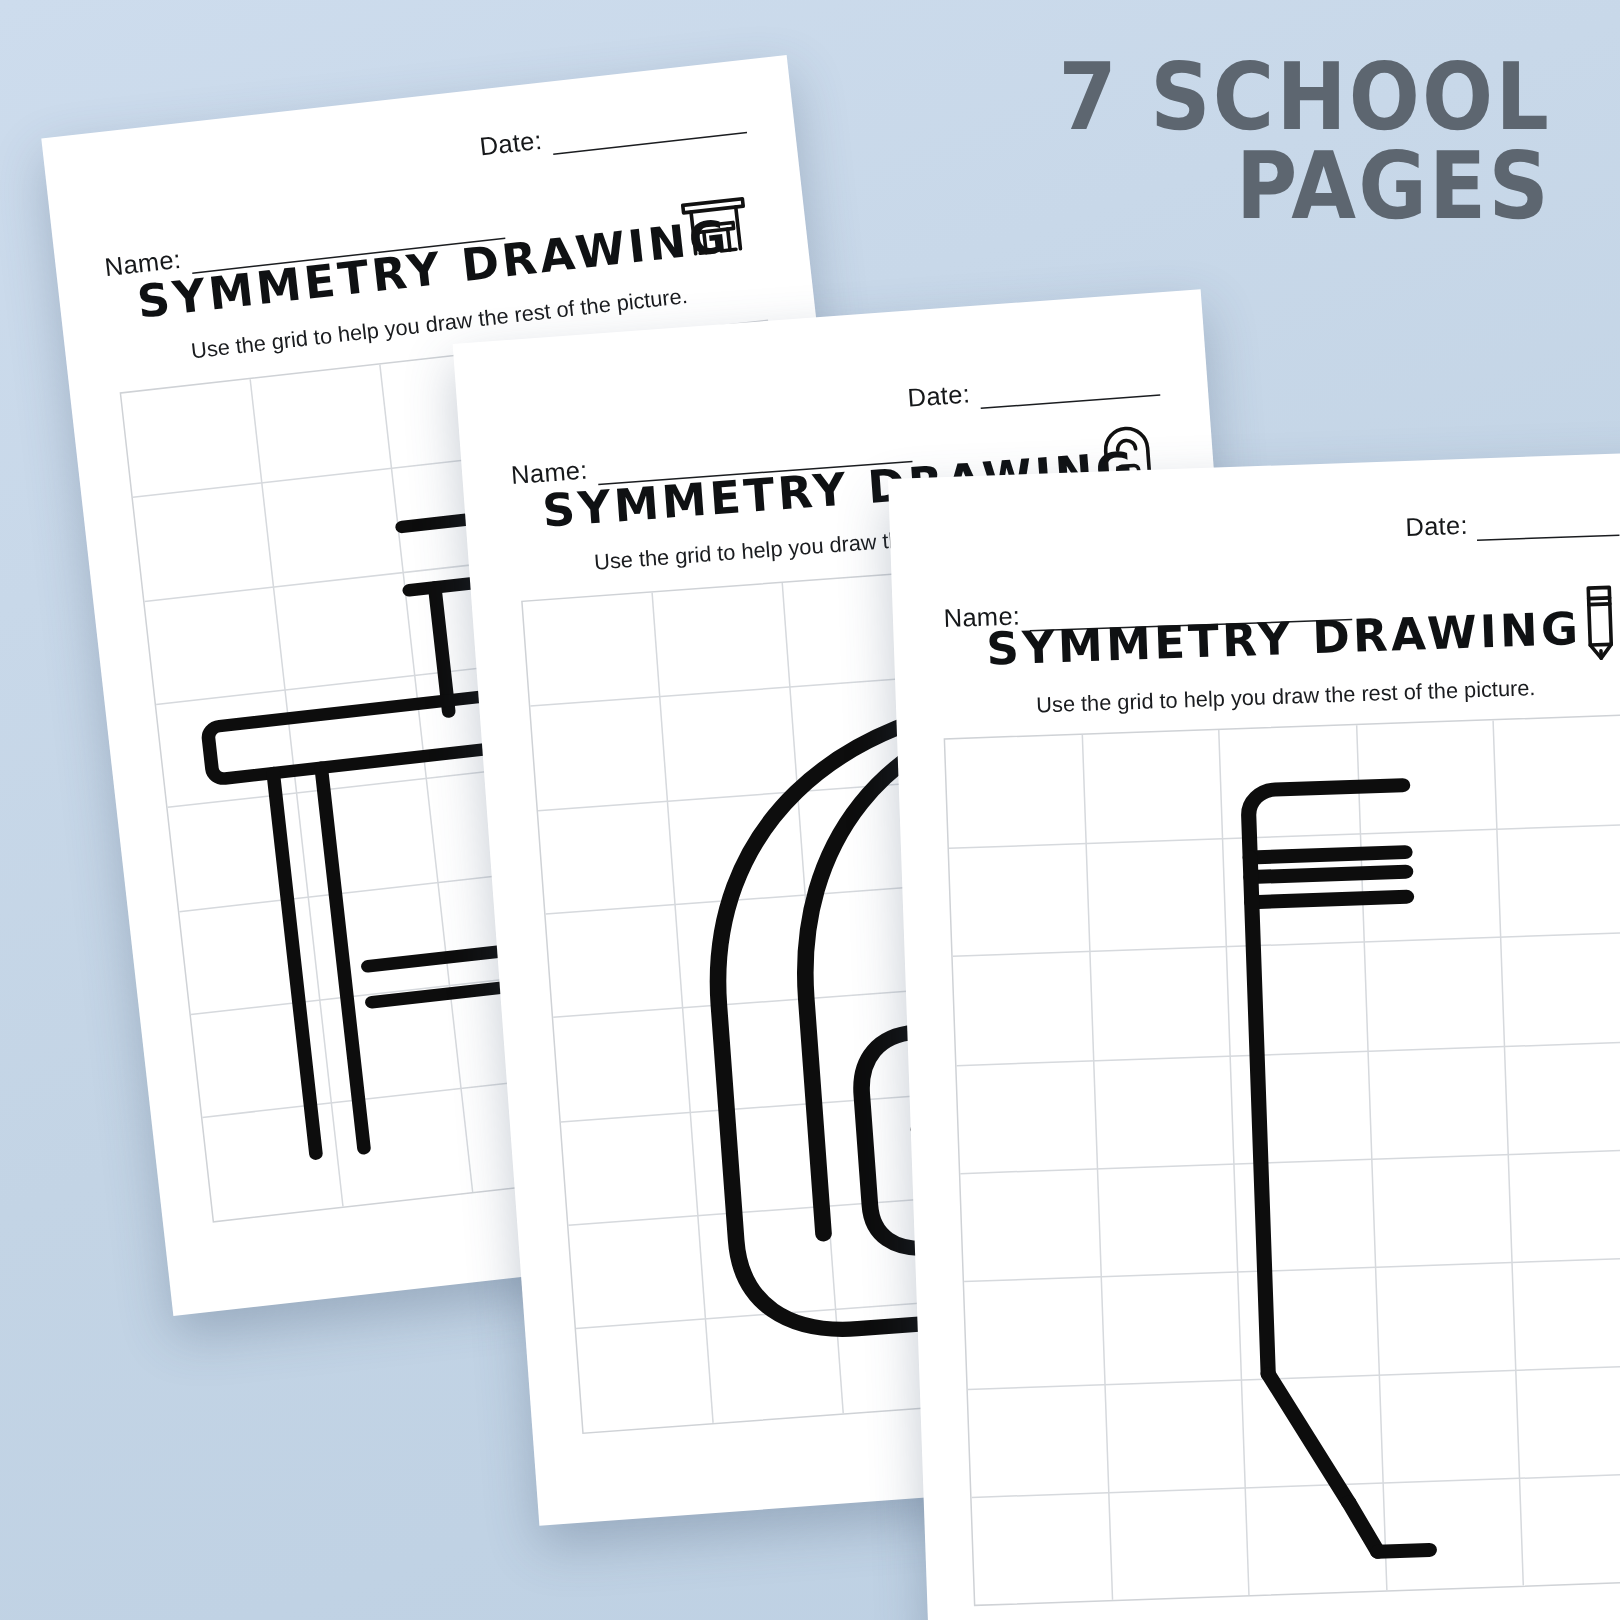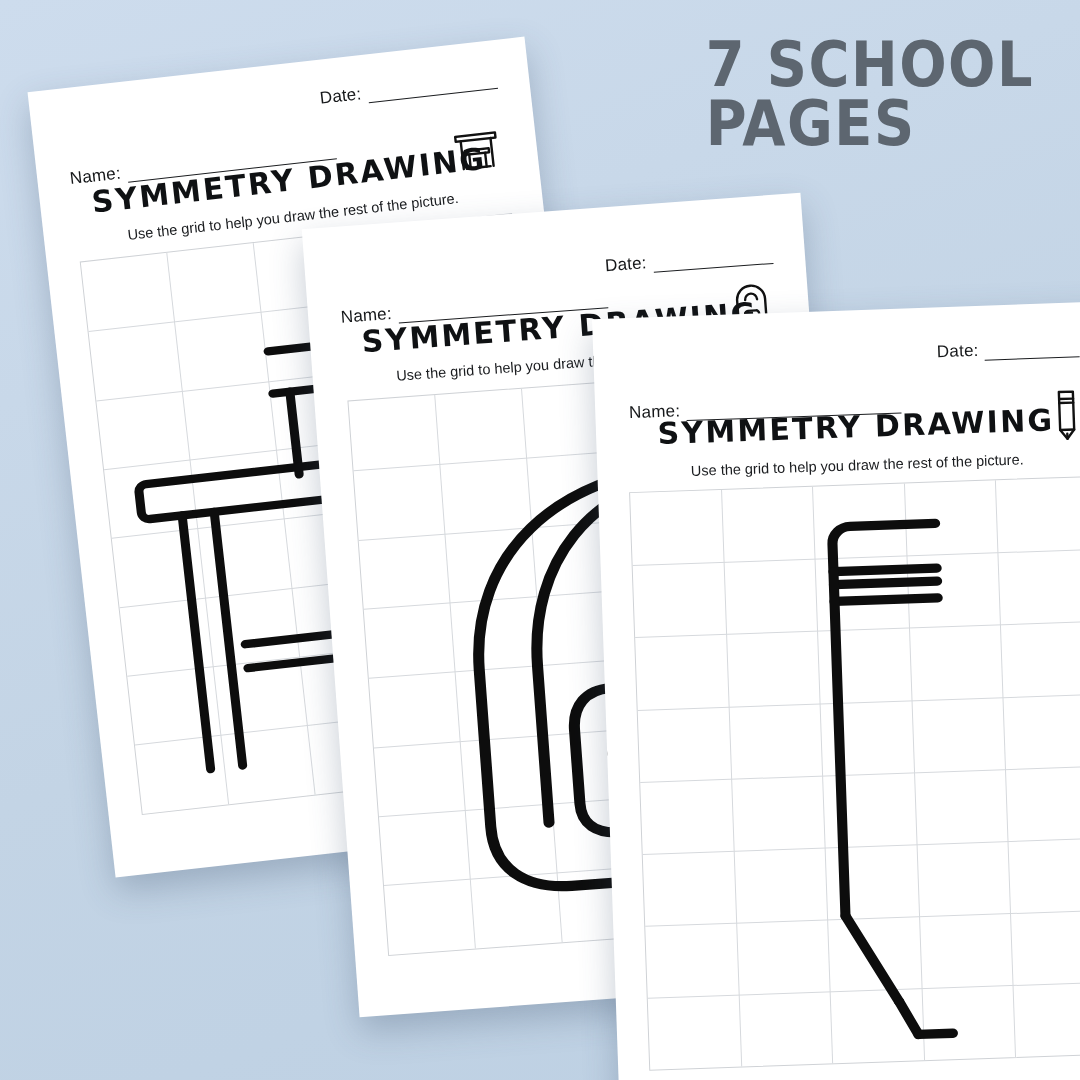--- a/index.html
+++ b/index.html
@@ -19,21 +19,21 @@
     height: 1080px;
     background: linear-gradient(160deg, #cddced 0%, #c3d4e5 55%, #bdd0e3 100%);
     overflow: hidden;
   }
 
   
   #headline {
     position: absolute;
     right: 46px;
     top: 36px;
-    text-align: left;
+    text-align: right;
     color: #5d6670;
     font-weight: bold;
     letter-spacing: 1.5px;
     line-height: 0.95;
   }
   #headline .hl-line {
     display: block;
     font-size: 62px;
     text-transform: uppercase;
     font-family: "DejaVu Sans", sans-serif;

